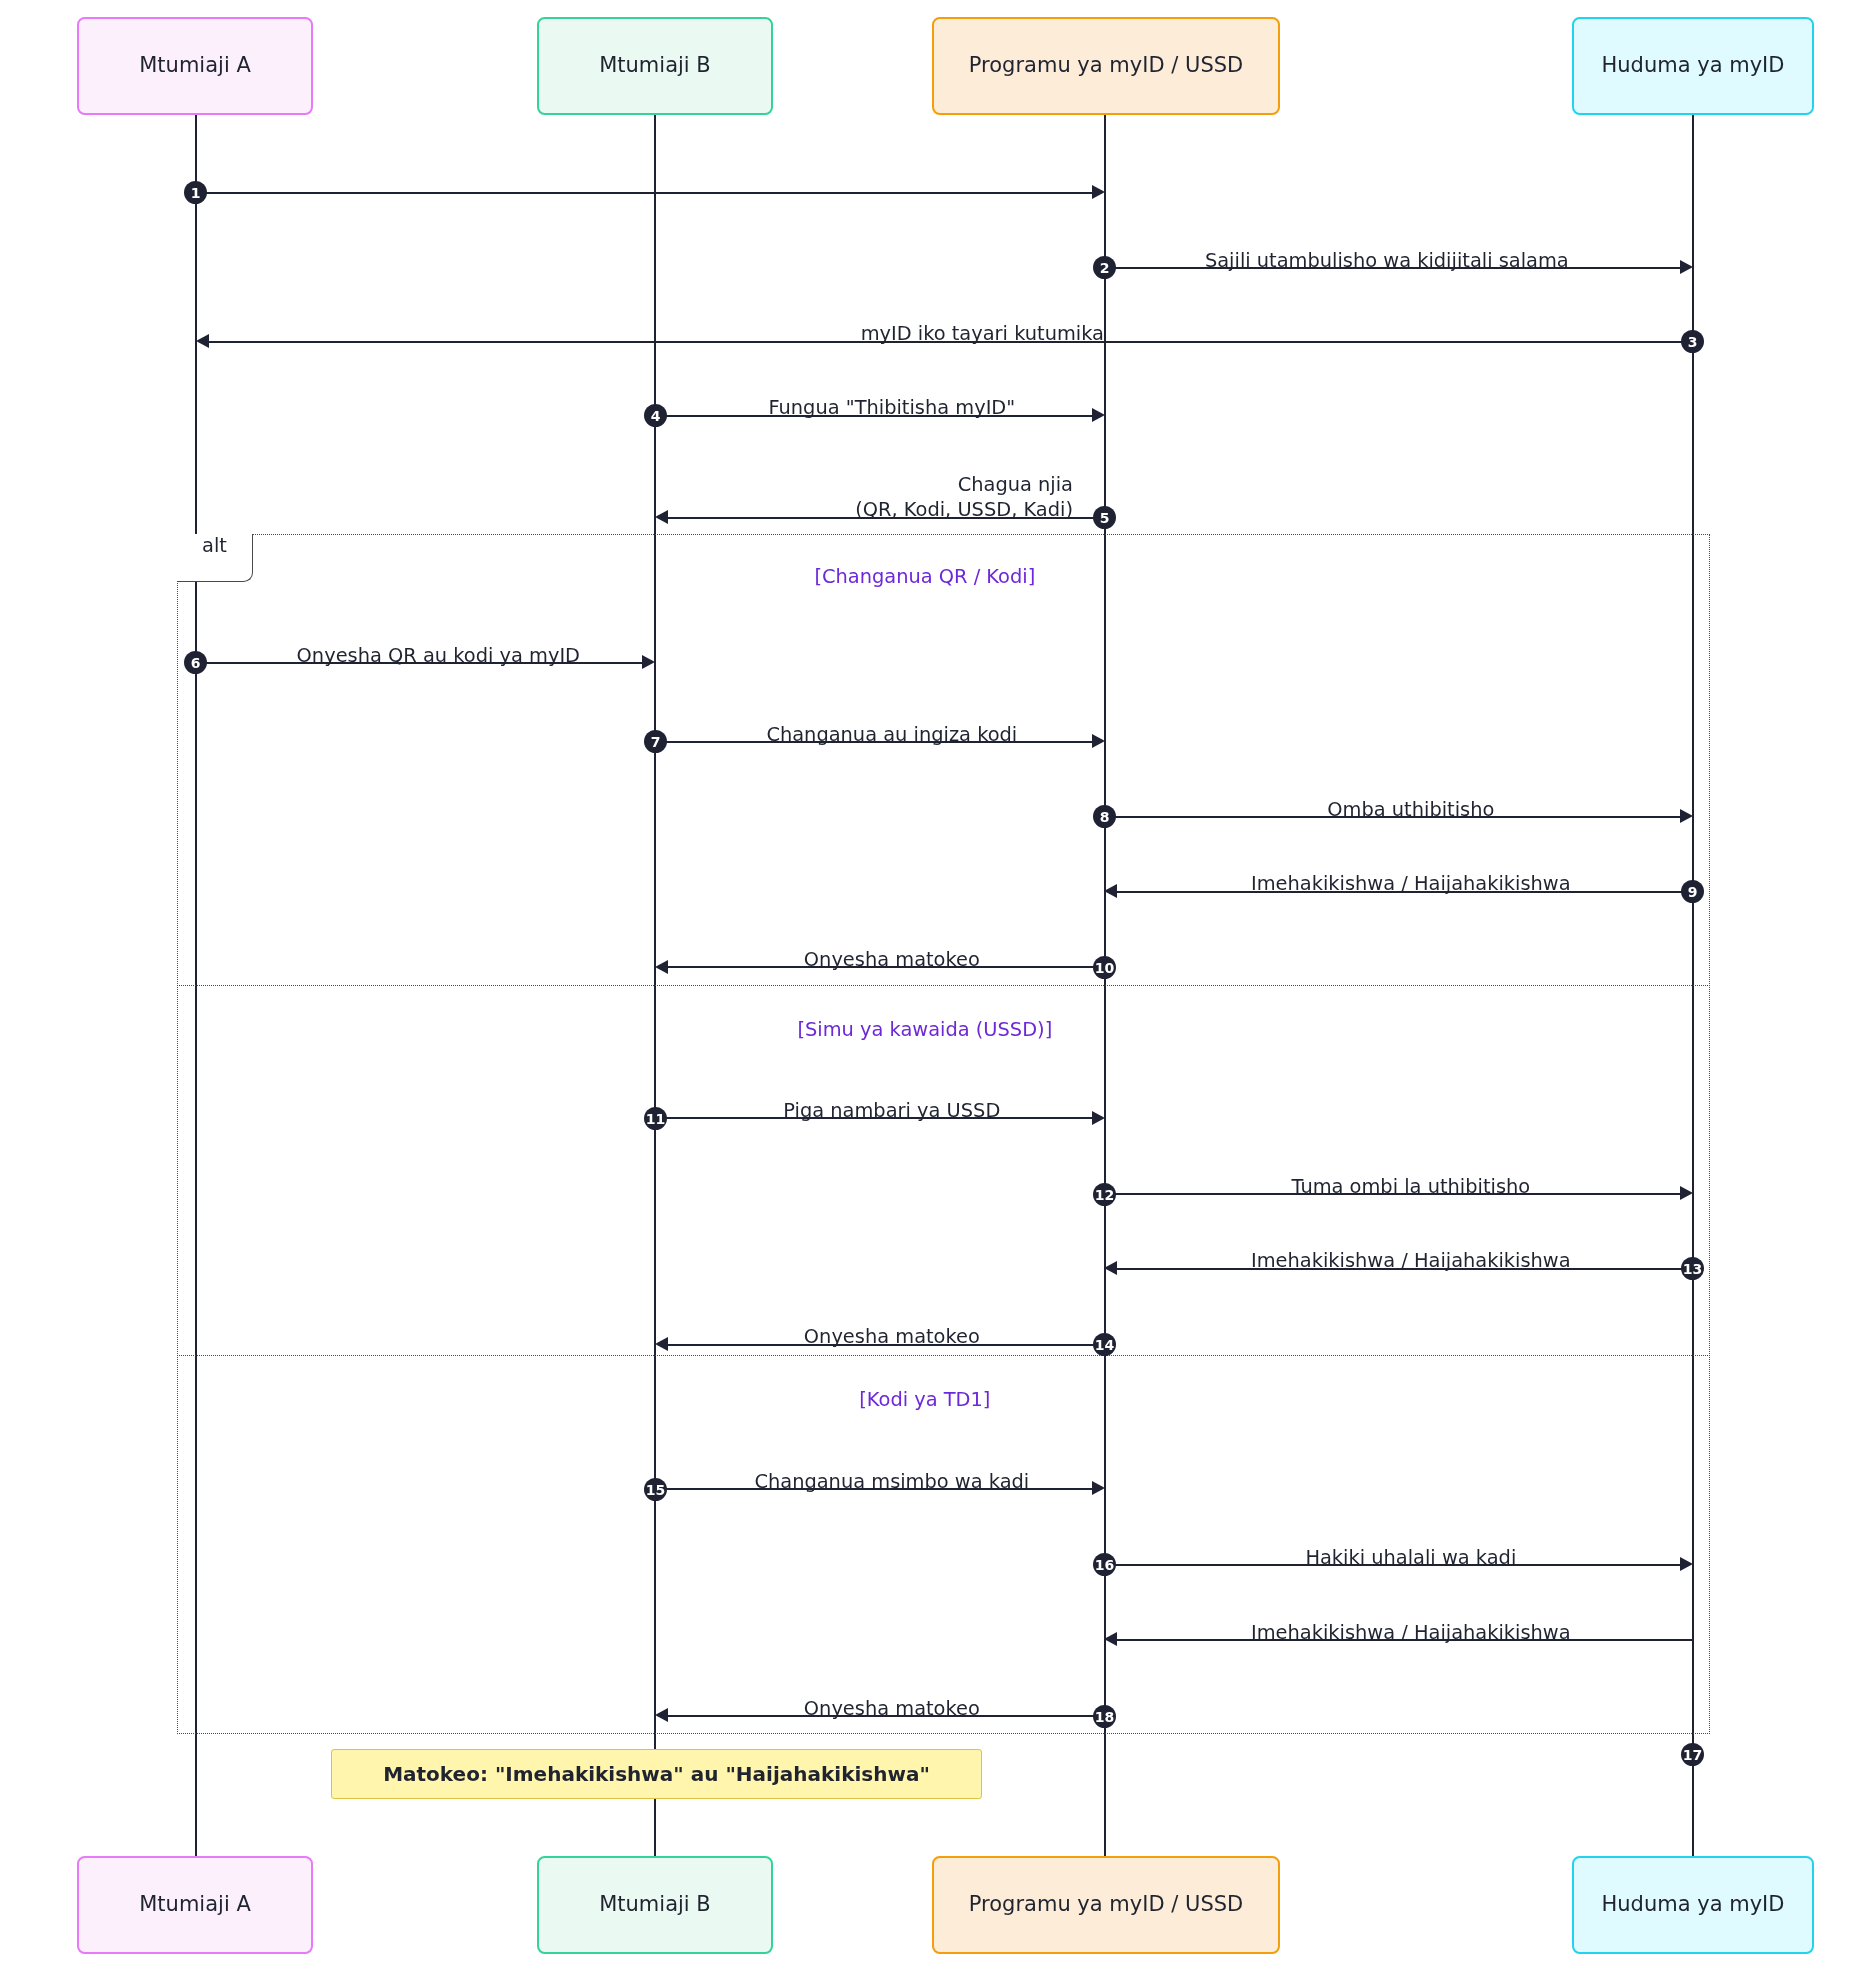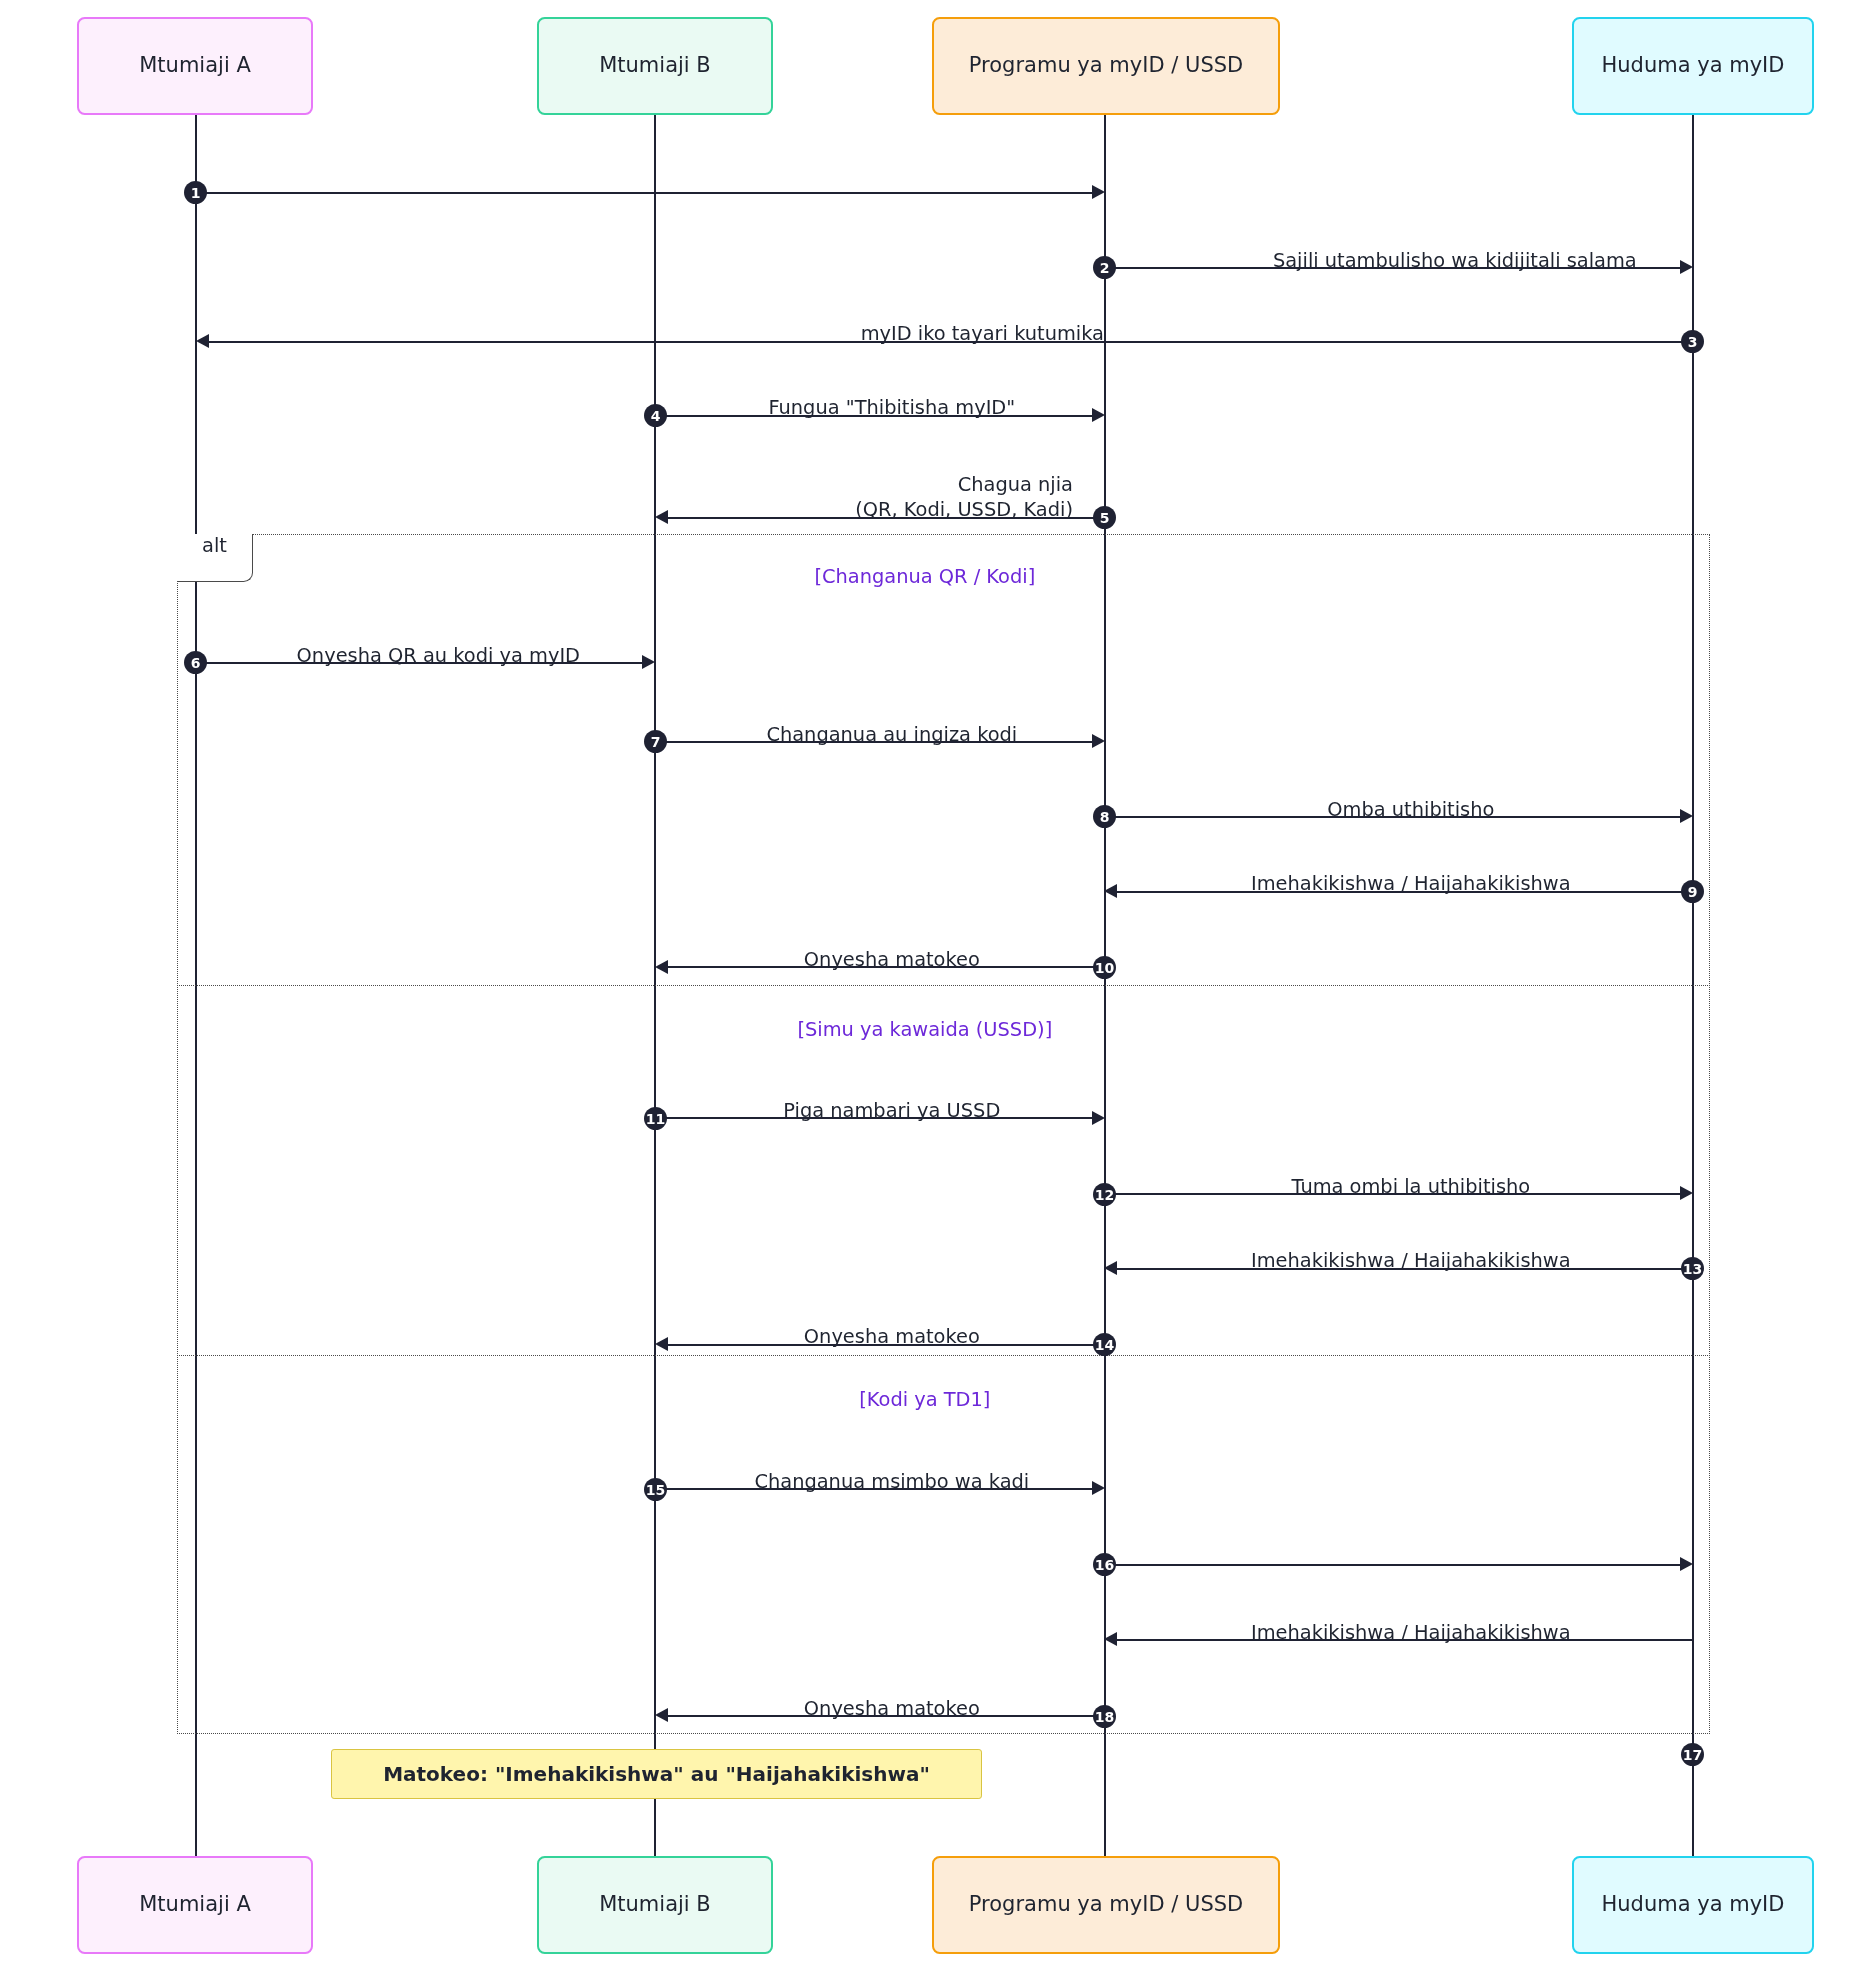--- a/index.html
+++ b/index.html
@@ -168,21 +168,21 @@
   <div class="alt-cond" style="left:719px; top:1365px; width:387px;">
     <span>[Kodi ya TD1]</span>
   </div>
 
   <div class="msg-line" style="left:196px; top:192px; width:896px;"></div>
   <div class="arrow-r" style="left:1092px; top:185px;"></div>
   <div class="seq-num" style="left:184px; top:181px;">
     <span>1</span>
   </div>
 
-  <div class="msg-label" style="left:1148px; top:225px; width:589px;">
+  <div class="msg-label" style="left:1080px; top:225px; width:589px;">
     <span>Sajili utambulisho wa kidijitali salama</span>
   </div>
   <div class="msg-line" style="left:1105px; top:267px; width:575px;"></div>
   <div class="arrow-r" style="left:1680px; top:260px;"></div>
   <div class="seq-num" style="left:1093px; top:256px;">
     <span>2</span>
   </div>
 
   <div class="msg-label" style="left:660px; top:298px; width:620px;">
     <span>myID iko tayari kutumika</span>
@@ -295,20 +295,23 @@
 
   <div class="msg-label" style="left:686px; top:1446px; width:387px;">
     <span>Changanua msimbo wa kadi</span>
   </div>
   <div class="msg-line" style="left:655px; top:1488px; width:437px;"></div>
   <div class="arrow-r" style="left:1092px; top:1481px;"></div>
   <div class="seq-num" style="left:644px; top:1478px;">
     <span>15</span>
   </div>
 
+  <div class="msg-label" style="left:1104px; top:1522px; width:589px;">
+    <span>Hakiki uhalali wa kadi</span>
+  </div>
   <div class="msg-line" style="left:1105px; top:1564px; width:575px;"></div>
   <div class="arrow-r" style="left:1680px; top:1557px;"></div>
   <div class="seq-num" style="left:1093px; top:1553px;">
     <span>16</span>
   </div>
 
   <div class="msg-label" style="left:1104px; top:1597px; width:589px;">
     <span>Imehakikishwa / Haijahakikishwa</span>
   </div>
   <div class="msg-line" style="left:1117px; top:1639px; width:575px;"></div>

